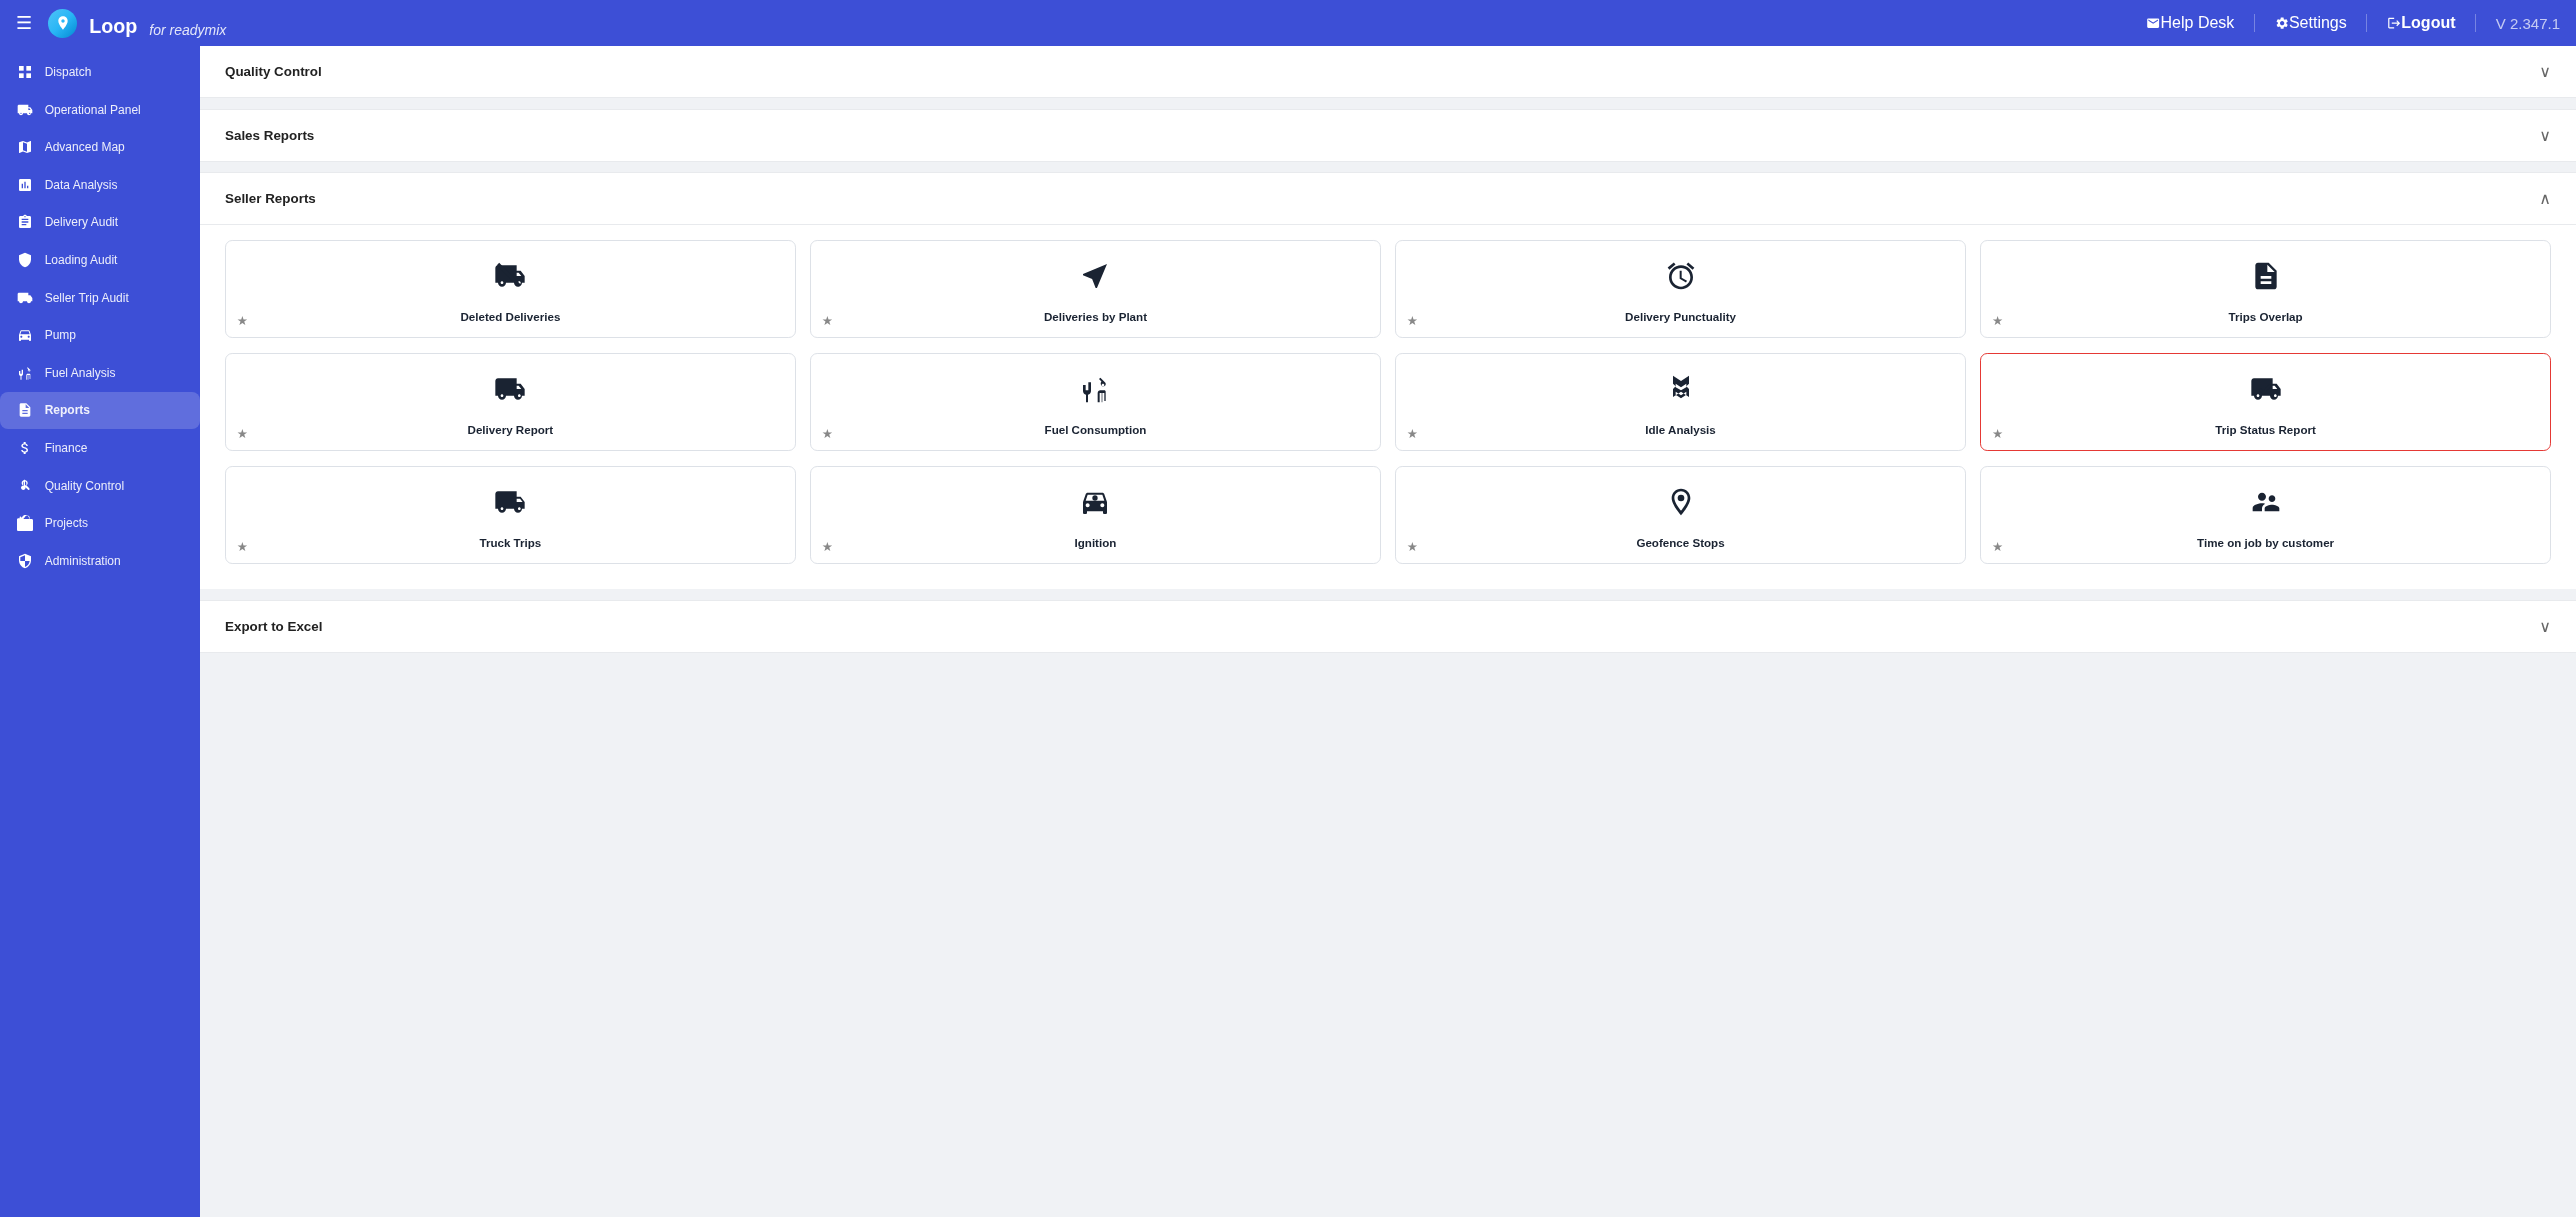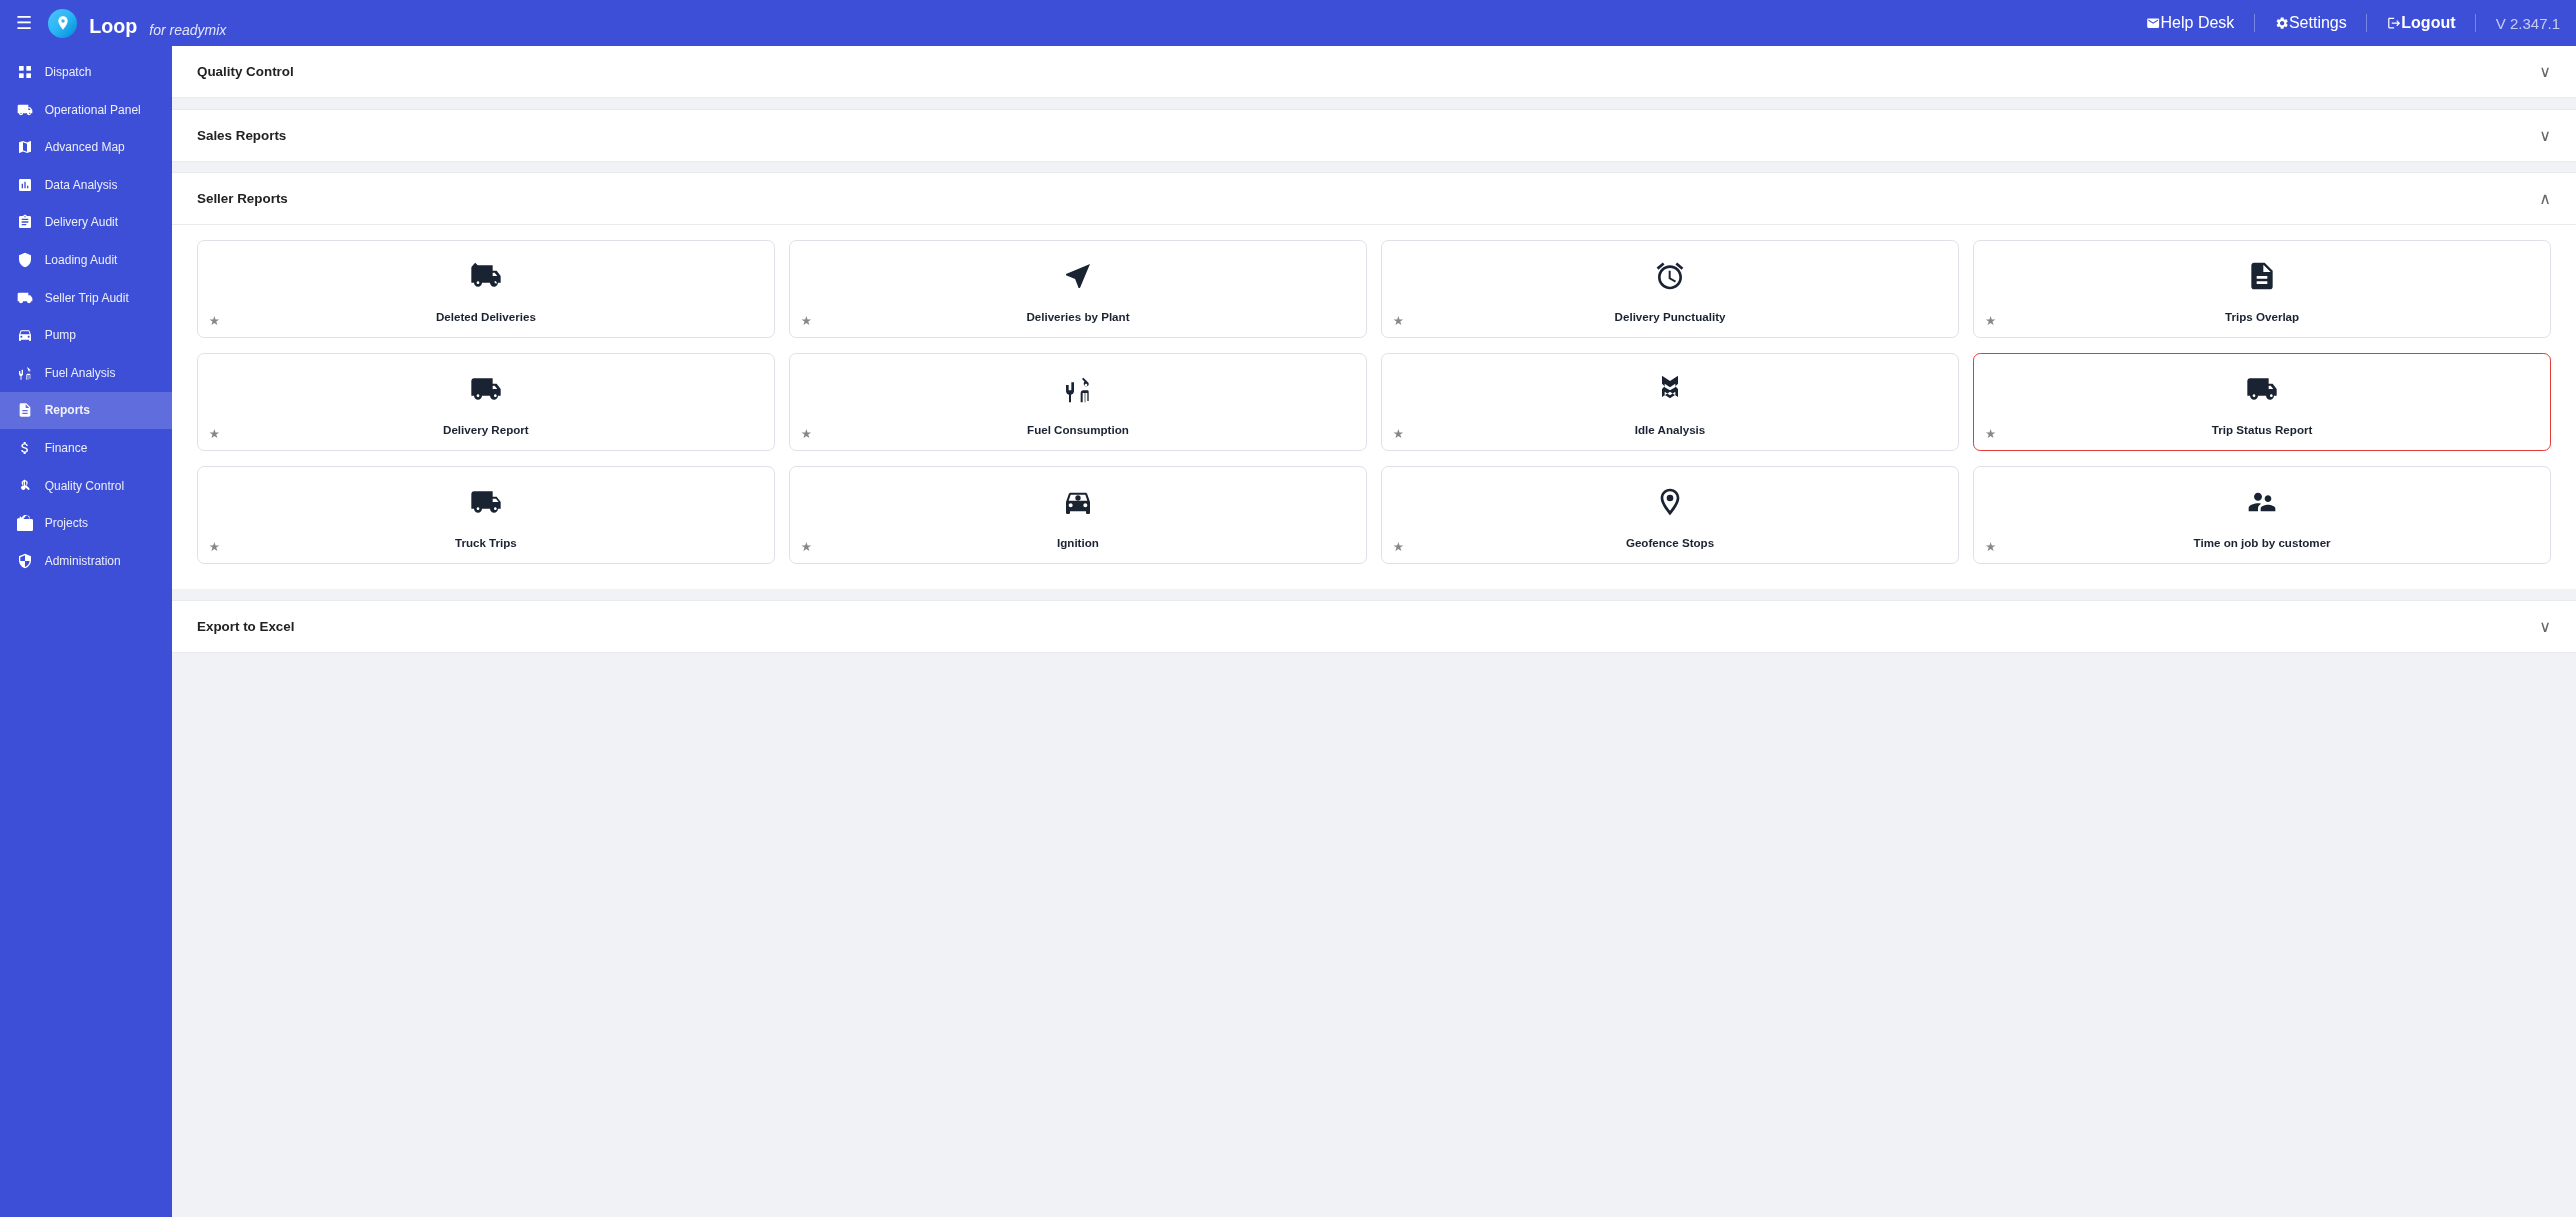--- a/index.html
+++ b/index.html
@@ -33,38 +33,38 @@
     .topnav-action { display: flex; align-items: center; gap: 0; color: white; font-size: 16px; cursor: pointer; }
     .topnav-logout { font-weight: 600; }
     .topnav-version { font-size: 15px; color: rgba(255,255,255,0.7); }
     .topnav-divider { width: 0.9px; height: 18px; background: rgba(255,255,255,0.3); }
 
     
     .layout { display: flex; flex: 1; overflow: hidden; }
 
     
     .sidebar {
-      width: 172px;
+      width: 200px;
       background: #3d4fd6;
       color: white;
       flex-shrink: 0;
       overflow-y: auto;
       padding: 7.2px 0;
     }
     .sidebar::-webkit-scrollbar { width: 3.6px; }
     .sidebar::-webkit-scrollbar-thumb { background: rgba(255,255,255,0.3); border-radius: 1.8px; }
     .sidebar-item {
       display: flex; align-items: center; gap: 10.7px;
       padding: 9.8px 16px;
       cursor: pointer;
       font-size: 12px;
       color: rgba(255,255,255,0.9);
       transition: background 0.15s;
     }
-    .sidebar-item.active { background: rgba(255,255,255,0.18); font-weight: 600; }
+    .sidebar-item.active { background: rgba(255,255,255,0.18); font-weight: 600; border-radius: 8px; }
     .sidebar-item-icon { width: 18px; height: 18px; display: flex; align-items: center; justify-content: center; flex-shrink: 0; }
     .sidebar-item-icon svg { width: 16px; height: 16px; fill: white; }
 
     
     .main {
       flex: 1;
       overflow-y: auto;
       background: #f0f2f5;
       padding: 0;
     }

